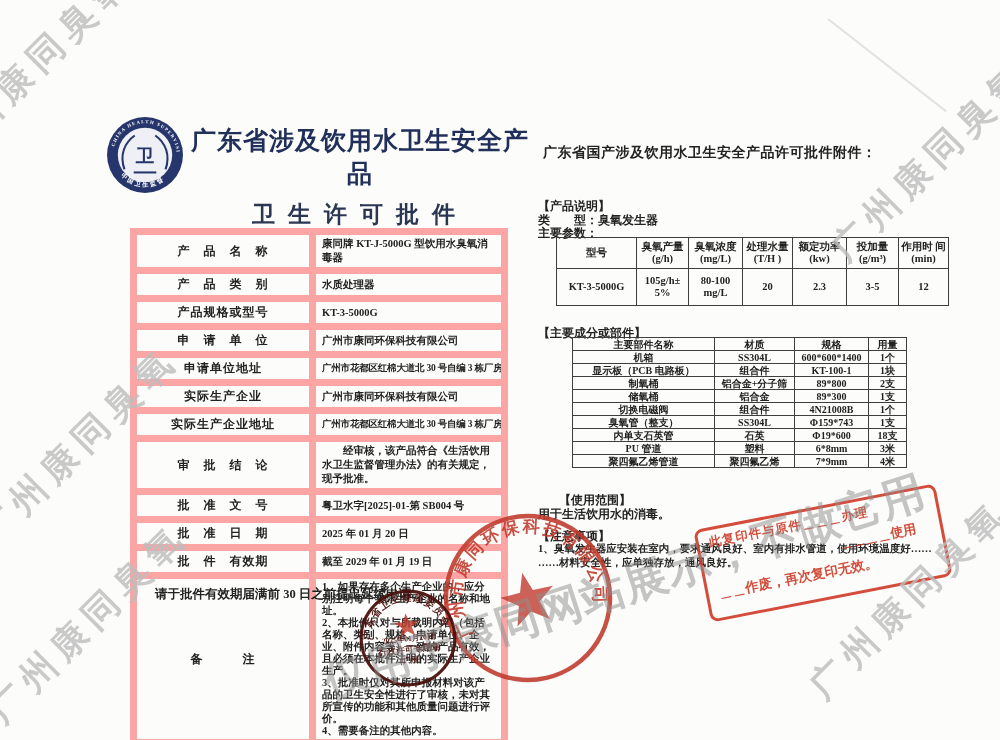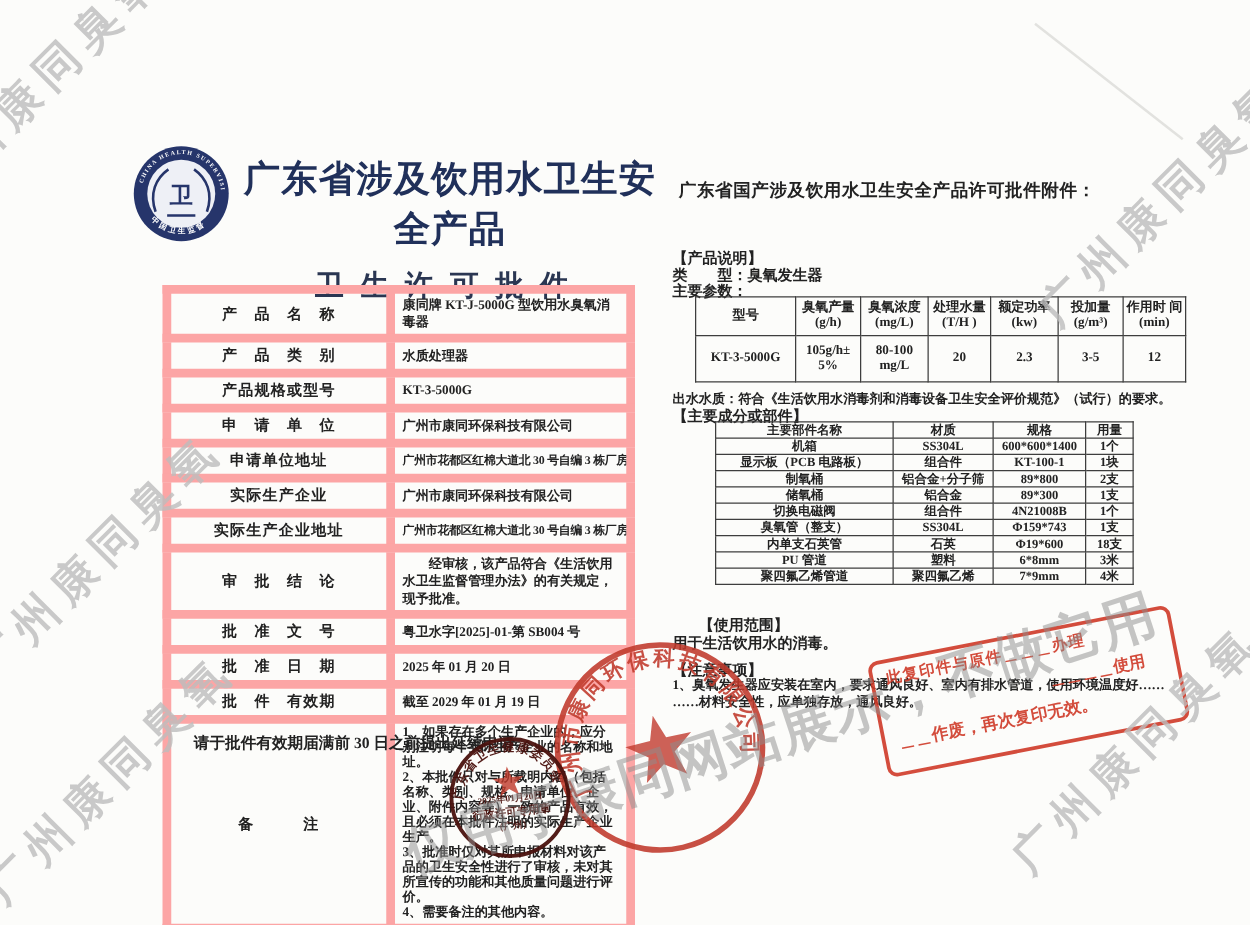--- a/index.html
+++ b/index.html
@@ -9,21 +9,21 @@
   .wm{position:absolute;white-space:nowrap;color:#bdbdbd;opacity:.8;font-weight:bold;
       font-size:36px;letter-spacing:8px;transform:rotate(-45deg);transform-origin:left center;z-index:9;pointer-events:none;}
   .wm-banner{position:absolute;left:325px;top:655px;white-space:nowrap;color:#8e8e8e;opacity:.5;
       font-weight:bold;font-size:44px;letter-spacing:1px;transform:rotate(-18deg);
       transform-origin:left center;z-index:10;pointer-events:none;}
   .crease{position:absolute;left:828px;top:18px;width:150px;height:2px;background:#e2e2df;
       transform:rotate(38deg);transform-origin:left center;z-index:1;}
   
   .emblem{position:absolute;left:106px;top:116px;width:78px;height:78px;z-index:2;}
   .title-block{position:absolute;left:188px;top:124px;width:344px;text-align:center;z-index:2;color:#20305a;}
-  .title-l1{font-size:29px;font-weight:bold;letter-spacing:1px;}
+  .title-l1{font-size:25px;font-weight:bold;letter-spacing:1px;}
   .title-l2{font-size:23px;font-weight:bold;letter-spacing:13px;margin-top:9px;color:#2a3652;}
   table.cert{position:absolute;left:130px;top:228px;width:378px;border-collapse:collapse;
       table-layout:fixed;z-index:2;}
   table.cert td{border:7px solid #fca5a5;padding:2px 6px;vertical-align:middle;}
   td.lbl{width:160px;text-align:center;font-size:12px;font-weight:bold;letter-spacing:1px;}
   td.val{font-size:10.5px;font-weight:bold;}
   td.val.small{font-size:9.5px;letter-spacing:-0.2px;white-space:nowrap;overflow:hidden;}
   .notes{font-size:10px;font-weight:bold;line-height:12px;text-align:left;padding:2px 0;}
   .renewal{position:absolute;left:136px;top:586px;font-size:12.5px;font-weight:bold;z-index:2;margin-left:19px;}
   
@@ -171,21 +171,20 @@
       <td>105g/h± 5%</td>
       <td>80-100 mg/L</td>
       <td>20</td>
       <td>2.3</td>
       <td>3-5</td>
       <td>12</td>
     </tr>
   </tbody>
     </table>
 
-  <div class="outlet">出水水质：符合《生活饮用水消毒剂和消毒设备卫生安全评价规范》（试行）的要求。</div>
   <div class="r-line" style="left:538px;top:325px;">【主要成分或部件】</div>
 
   <table class="comp">
     <colgroup>
         <col style="width:142px">
         <col style="width:80px">
         <col style="width:74px">
         <col style="width:38px">
       </colgroup>
     <tbody>

